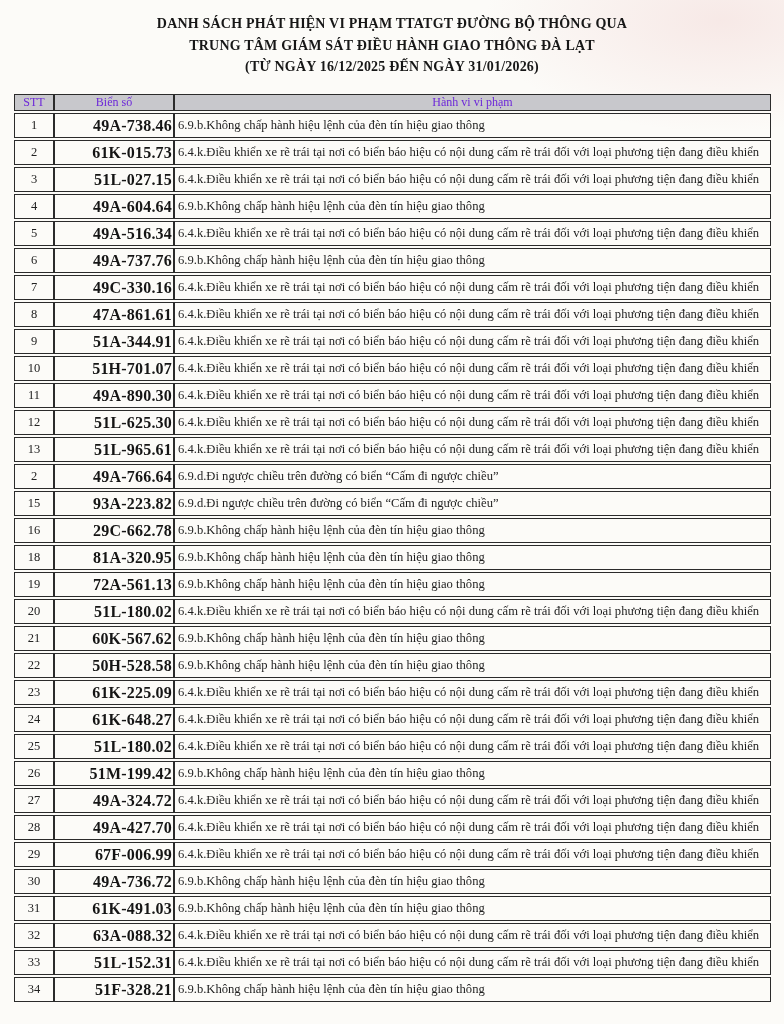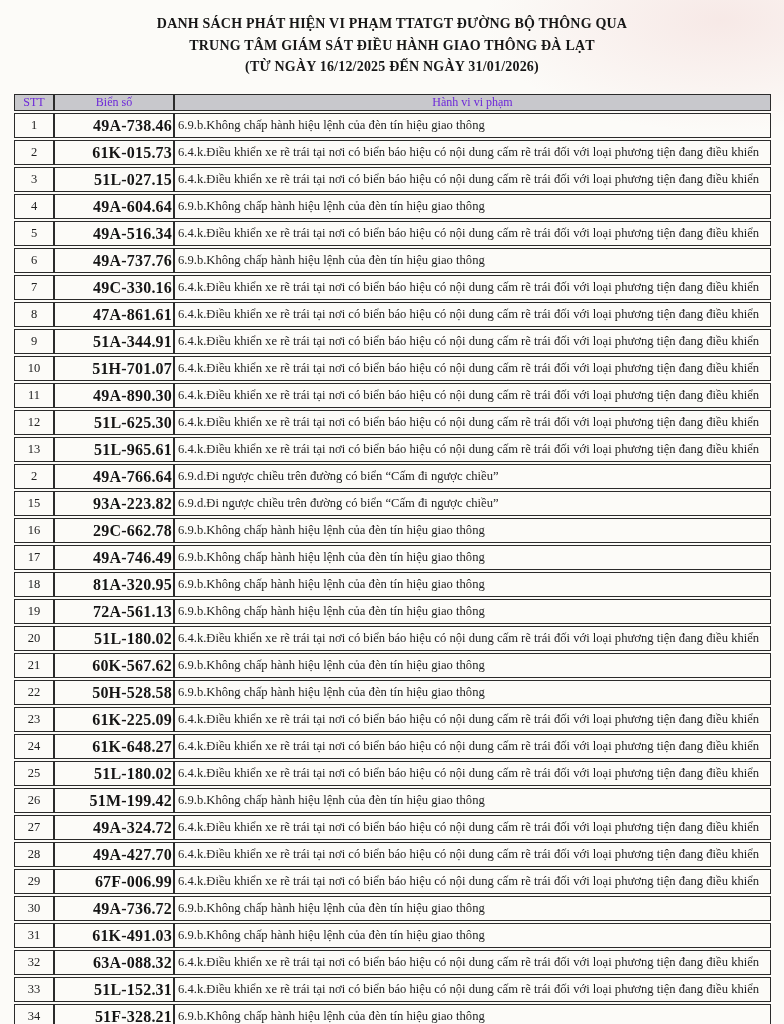--- a/index.html
+++ b/index.html
@@ -175,25 +175,20 @@
           <td class="col-stt">15</td>
           <td class="col-plate">93A-223.82</td>
           <td class="col-violation">6.9.d.Đi ngược chiều trên đường có biển “Cấm đi ngược chiều”</td>
         </tr>
         <tr>
           <td class="col-stt">16</td>
           <td class="col-plate">29C-662.78</td>
           <td class="col-violation">6.9.b.Không chấp hành hiệu lệnh của đèn tín hiệu giao thông</td>
         </tr>
         <tr>
-          <td class="col-stt">17</td>
-          <td class="col-plate">49A-746.49</td>
-          <td class="col-violation">6.9.b.Không chấp hành hiệu lệnh của đèn tín hiệu giao thông</td>
-        </tr>
-        <tr>
           <td class="col-stt">18</td>
           <td class="col-plate">81A-320.95</td>
           <td class="col-violation">6.9.b.Không chấp hành hiệu lệnh của đèn tín hiệu giao thông</td>
         </tr>
         <tr>
           <td class="col-stt">19</td>
           <td class="col-plate">72A-561.13</td>
           <td class="col-violation">6.9.b.Không chấp hành hiệu lệnh của đèn tín hiệu giao thông</td>
         </tr>
         <tr>

